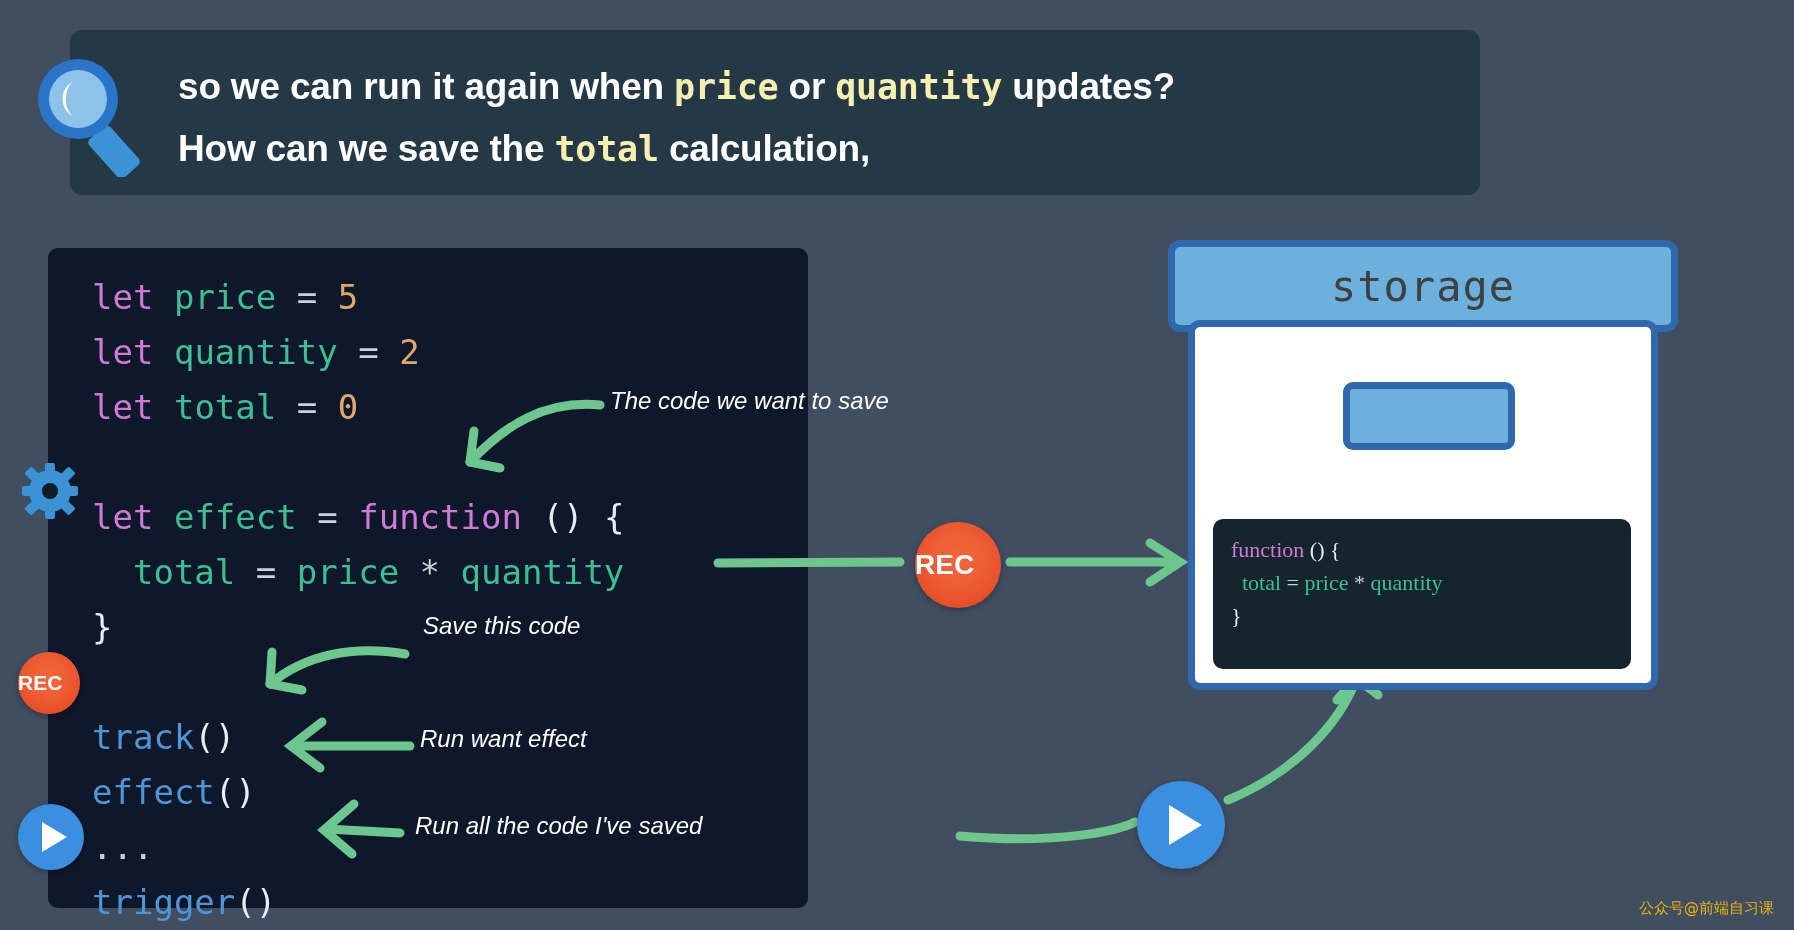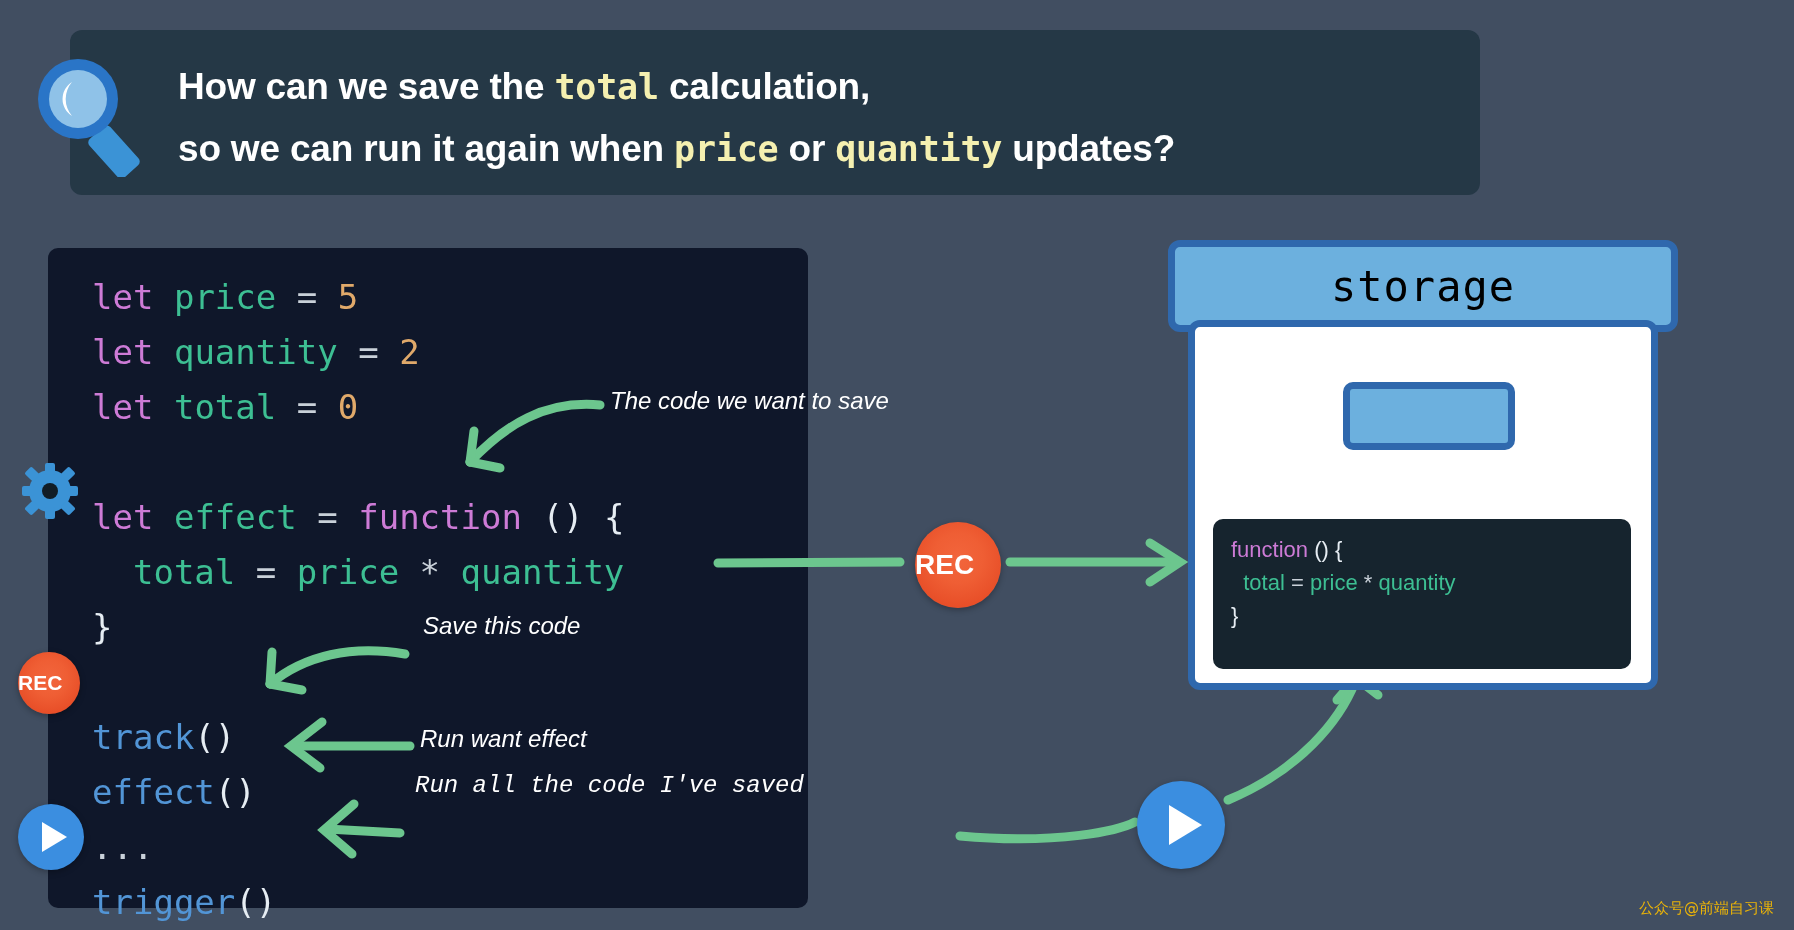--- a/index.html
+++ b/index.html
@@ -84,21 +84,21 @@
     position: absolute;
     color: #ffffff;
     font-style: italic;
     font-size: 24px;
     white-space: nowrap;
     font-family: "Liberation Sans", sans-serif;
   }
   #annot-save-code   { left: 610px; top: 387px; }
   #annot-save-this   { left: 423px; top: 612px; }
   #annot-run-effect  { left: 420px; top: 725px; }
-  #annot-run-all     { left: 415px; top: 772px; font-family: Liberation Mono, monospace; }
+  #annot-run-all     { left: 415px; top: 812px; }
 
   
   .rec-badge {
     position: absolute;
     border-radius: 50%;
     background: radial-gradient(circle at 50% 42%, #f2653c 0%, #ef5e34 38%, #e2431f 100%);
     display: flex;
     align-items: center;
     justify-content: flex-start;
     color: #ffffff;
@@ -153,21 +153,21 @@
     border: 7px solid #2f68ad;
     border-radius: 12px;
     box-sizing: border-box;
     display: flex;
     align-items: center;
     justify-content: center;
   }
   #storage-title {
     font-family: "DejaVu Sans Mono", monospace;
     font-size: 42px;
-    color: #000000;
+    color: #404040;
     letter-spacing: 1px;
   }
   #storage-body {
     position: absolute;
     left: 20px; top: 80px;
     width: 470px;
     height: 370px;
     background: #ffffff;
     border: 7px solid #2f68ad;
     border-radius: 12px;
@@ -187,21 +187,21 @@
   #storage-code {
     position: absolute;
     left: 18px;
     top: 192px;
     width: 418px;
     height: 150px;
     background: #16242e;
     border-radius: 10px;
     box-sizing: border-box;
     padding: 14px 0 16px 18px;
-    font-family: Liberation Sans, sans-serif;
+    font-family: Liberation Serif, serif;
     font-size: 22px;
     line-height: 33px;
     white-space: pre;
   }
 
   
   #arrows-layer {
     position: absolute;
     left: 0; top: 0;
     width: 1794px;
@@ -218,24 +218,24 @@
     font-size: 15px;
     font-family: "DejaVu Sans", sans-serif;
     text-align: center;
   }
 </style>
 </head>
 <body>
 
 <div id="question-banner">
   <div class="q-line">
-    <span>How can we save the </span><span class="q-code">total</span><span> calculation,</span>
+    <span>so we can run it again when </span><span class="q-code">price</span><span> or </span><span class="q-code">quantity</span><span> updates?</span>
   </div>
   <div class="q-line">
-    <span>so we can run it again when </span><span class="q-code">price</span><span> or </span><span class="q-code">quantity</span><span> updates?</span>
+    <span>How can we save the </span><span class="q-code">total</span><span> calculation,</span>
   </div>
 </div>
 
 <svg id="magnifier-icon" viewBox="0 0 130 125">
   <rect x="74" y="74" width="28" height="52" rx="5" fill="#3b93d6" transform="rotate(-42 88 100)"></rect>
   <circle cx="52" cy="47" r="40" fill="#2a75c7"></circle>
   <circle cx="52" cy="47" r="29" fill="#8fc2e8"></circle>
   <path d="M46 30 a20 20 0 0 0 0 34 a26 26 0 0 1 0 -34 z" fill="#ffffff"></path>
 </svg>
 

